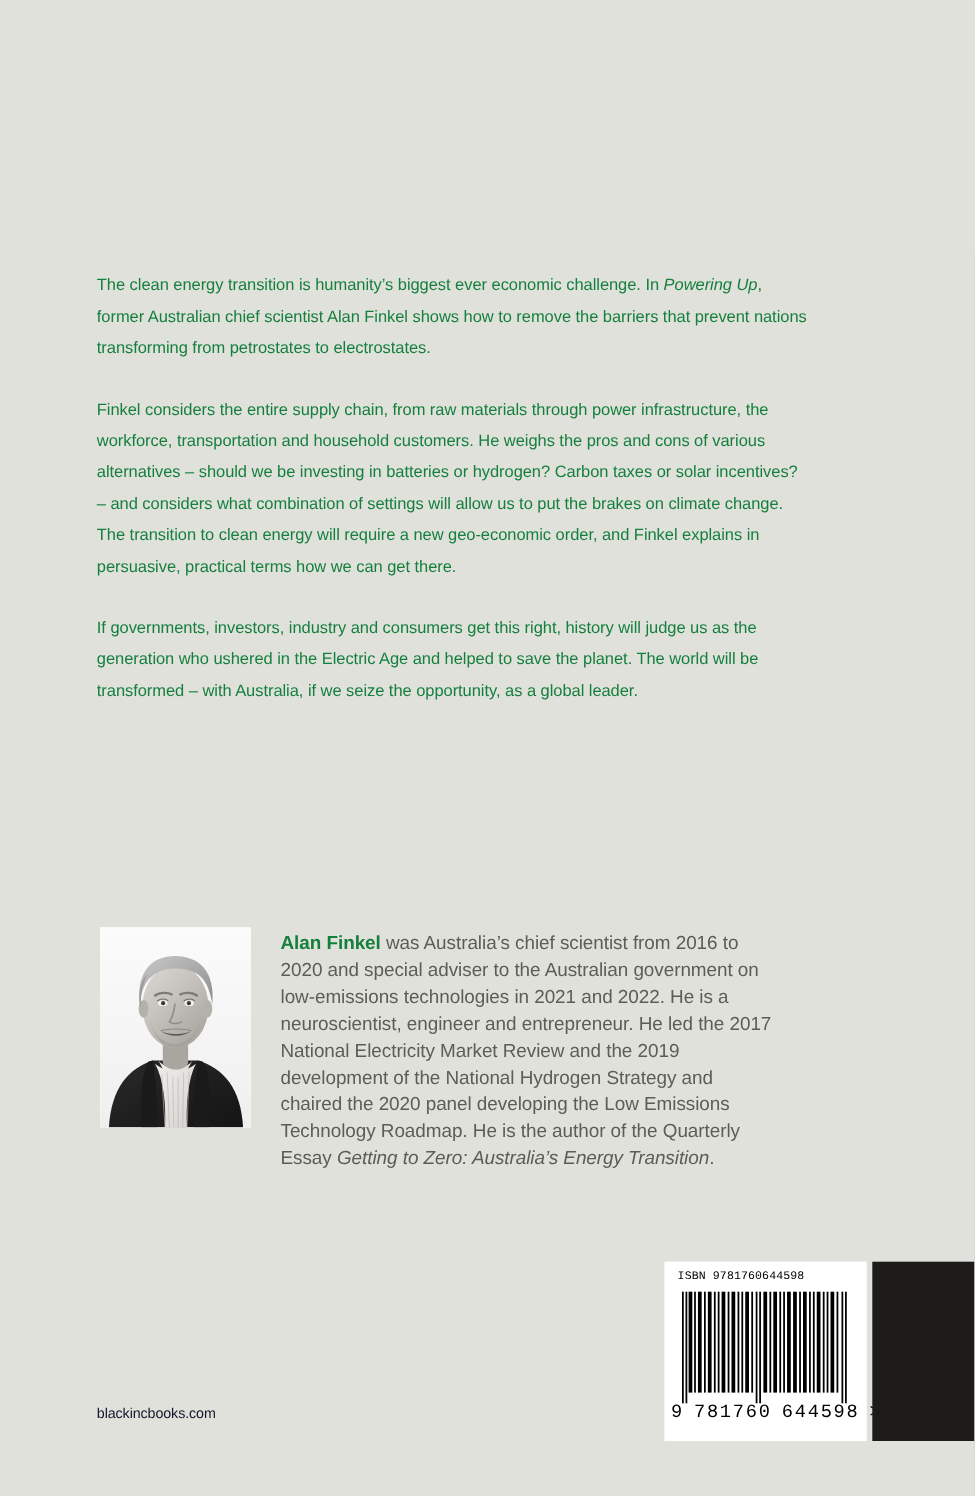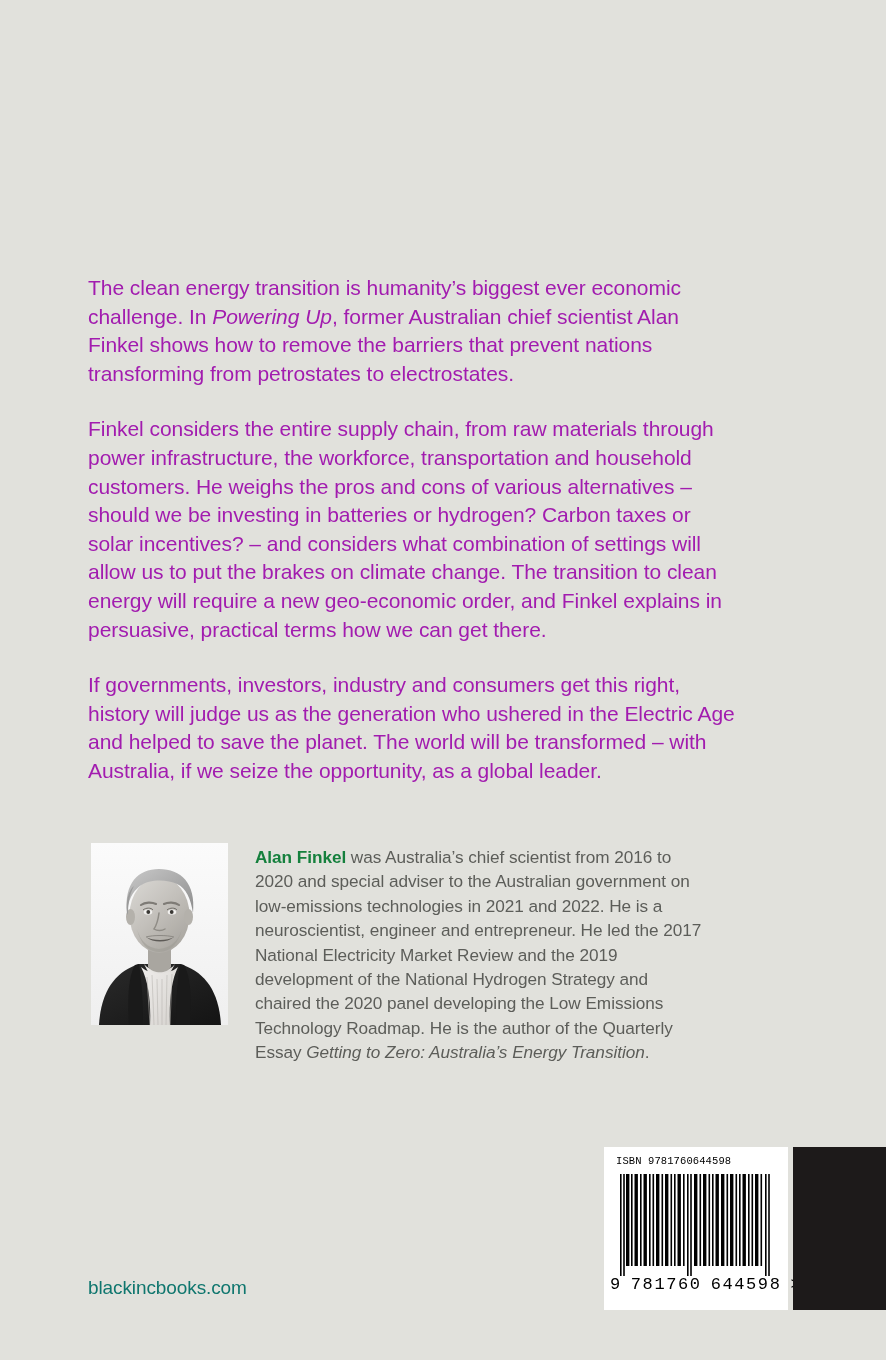--- a/index.html
+++ b/index.html
@@ -33,26 +33,25 @@
     letter-spacing: -0.1px;
     white-space: pre-line;
   }
 
   
   .blurb {
     position: absolute;
     left: 88px;
     top: 246px;
     width: 648px;
-    color: #a21caf;
-    font-size: 21px;
+    color: #15803d;
+    font-size: 15px;
     line-height: 28.6px;
     font-weight: 400;
     letter-spacing: -0.05px;
-    margin-top: 28px;
   }
   .blurb p {
     margin: 0 0 27px 0;
   }
   .blurb p:last-child { margin-bottom: 0; }
   .blurb em { font-style: italic; }
 
   
   .author-block {
     position: absolute;
@@ -138,22 +137,22 @@
     width: 93px;
     height: 163px;
     background: #1d1a1a;
   }
 
   
   .publisher {
     position: absolute;
     left: 88px;
     top: 1277px;
-    color: #0f766e;
-    font-size: 19px;
+    color: #0f172a;
+    font-size: 13px;
     letter-spacing: -0.1px;
   }
 </style>
 </head>
 <body>
 
 <div class="cover">
 
 
   <div class="blurb">

